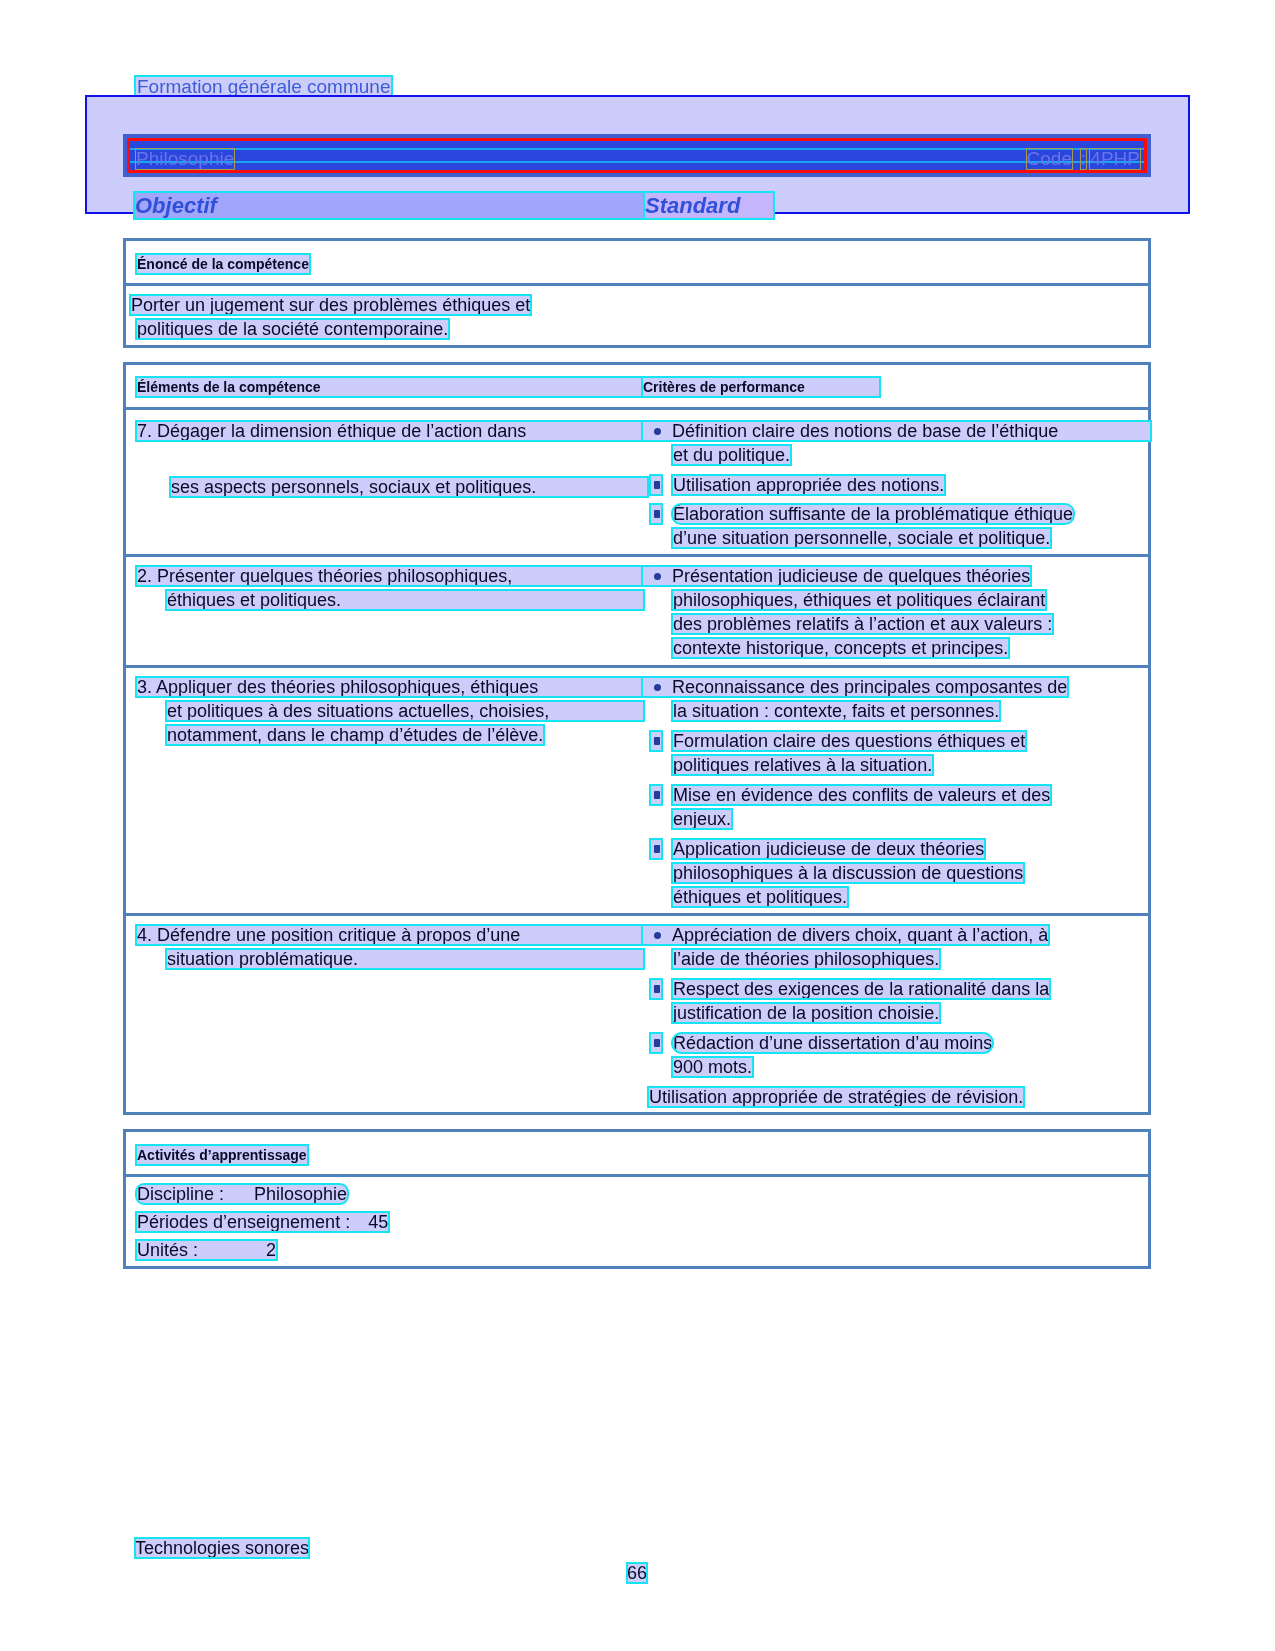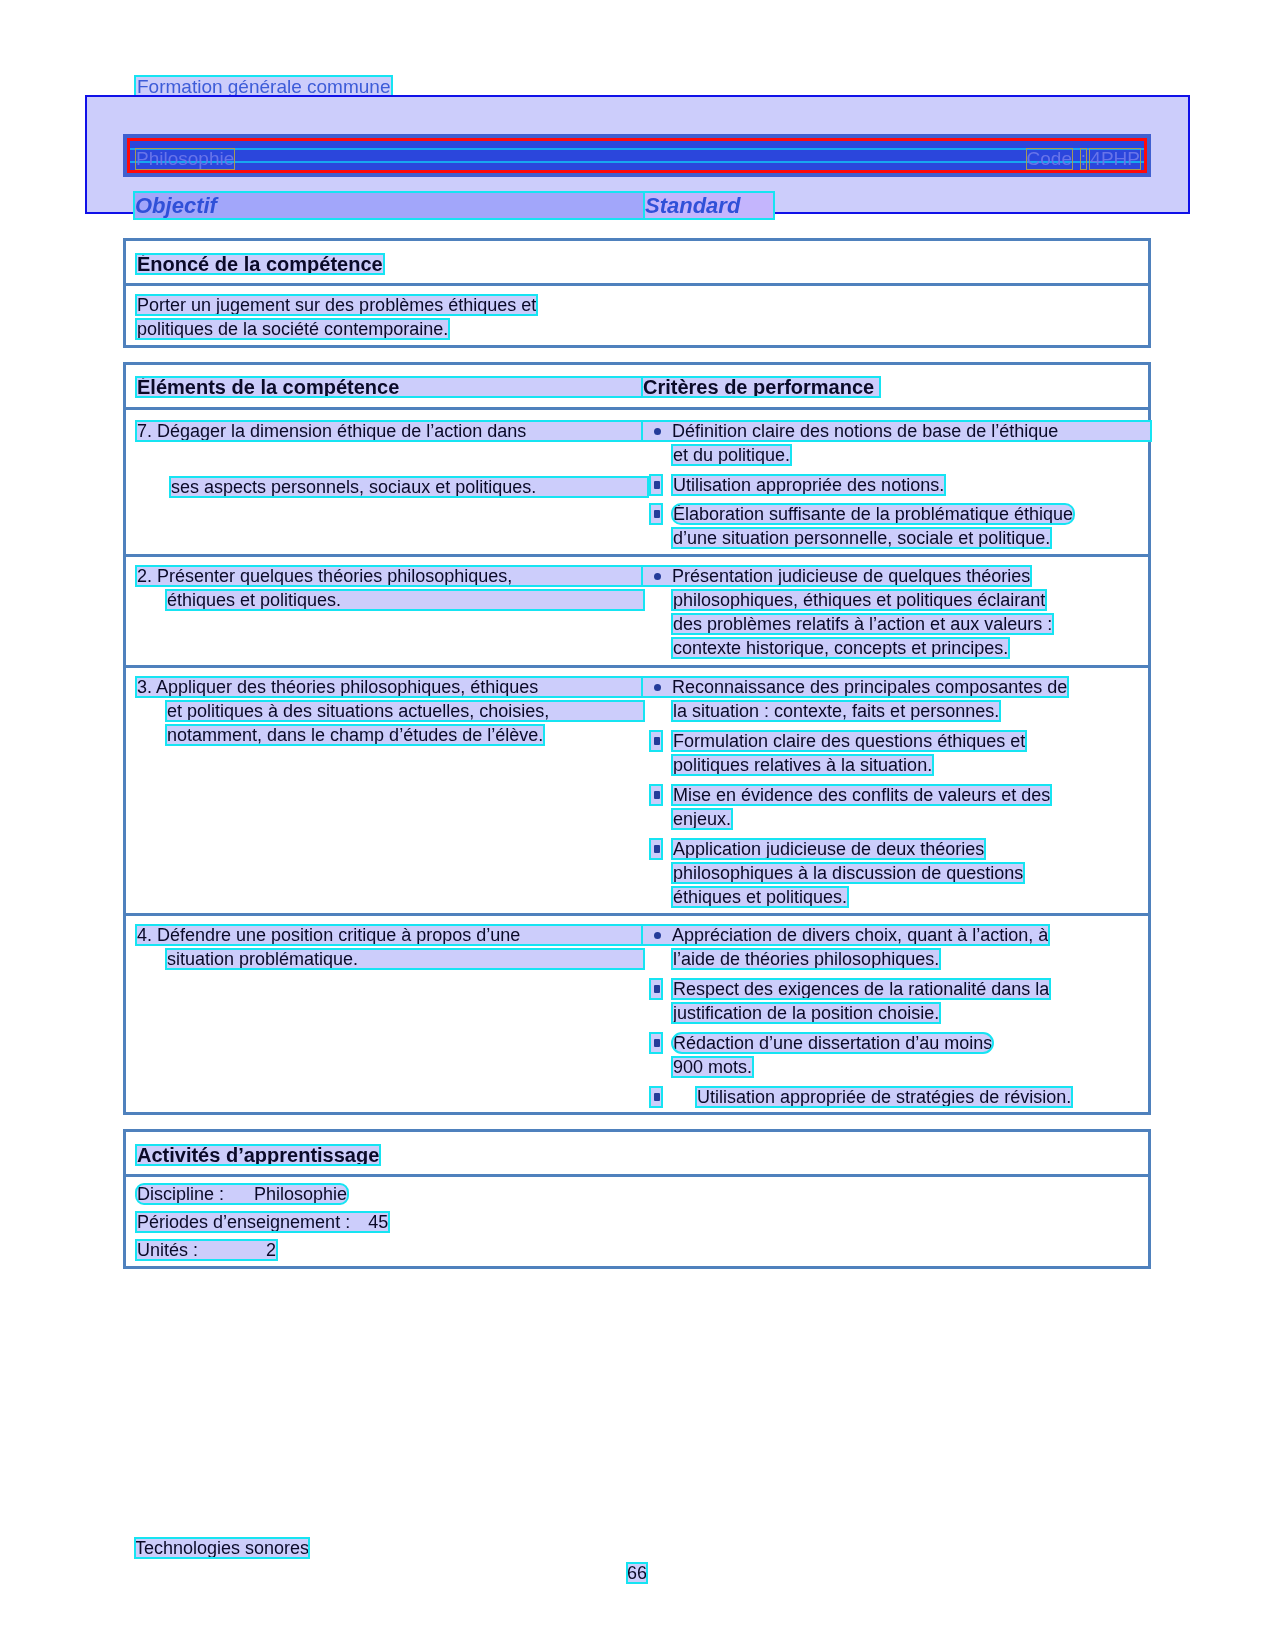--- a/index.html
+++ b/index.html
@@ -16,21 +16,21 @@
   .title-text { position: absolute; top: 8px; font-size: 19px; color: #6874ea; line-height: 20px; outline: 1px solid #a69a55; }
   .subject { left: 6px; }
   .code-label { right: 72px; }
   .code-sep { right: 58px; }
   .code-value { right: 4px; }
   .section-label { position: absolute; top: 193px; font-size: 22px; font-weight: bold; font-style: italic; color: #3050d8; line-height: 25px; }
   .objectif { left: 135px; width: 510px; background: #a2a6fa; outline: 2px solid #16e4f2; }
   .standard { left: 645px; width: 128px; background: #c4b5fd; outline: 2px solid #16e4f2; }
   .box { position: absolute; left: 123px; width: 1028px; border: 3px solid #4f81bd; box-sizing: border-box; background: #fff; }
   .box .hrow { border-bottom: 3px solid #4f81bd; position: relative; }
-  .box-head-text { position: absolute; left: 10px; font-size: 20px; font-weight: bold; line-height: 20px; padding: 0 1px; }
+  .box-head-text { position: absolute; left: 10px; font-size: 14px; font-weight: bold; line-height: 20px; padding: 0 1px; }
   .txt { position: absolute; font-size: 18px; line-height: 20px; white-space: nowrap; padding: 0 1px; }
   .row-sep { position: absolute; left: 0; right: 0; height: 0; border-top: 3px solid #4f81bd; }
   .bullet { position: absolute; width: 7px; height: 7px; background: #243c9a; border-radius: 50%; }
   .bullet.sq { border-radius: 1px; width: 6px; height: 8px; }
   .bullet-hl { position: absolute; width: 12px; height: 20px; background: #cccdfb; outline: 2px solid #16e4f2; outline-offset: -1px; }
   .footer-left { position: absolute; left: 135px; top: 1538px; font-size: 18px; line-height: 20px; }
   .page-num { position: absolute; left: 627px; top: 1563px; font-size: 18px; line-height: 20px; }
 </style>
 </head>
 <body>
@@ -49,21 +49,21 @@
   </div>
 </div>
 
 <div class="section-label objectif">Objectif</div>
 <div class="section-label standard">Standard</div>
 
 <div class="box" style="top:238px; height:110px;">
   <div class="hrow" style="height:42px;">
     <span class="box-head-text hl" style="top:13px;">Énoncé de la compétence</span>
   </div>
-  <span class="txt hl" style="left:10px; top:54px;">Porter un jugement sur des problèmes éthiques et</span>
+  <span class="txt hl" style="left:4px; top:54px;">Porter un jugement sur des problèmes éthiques et</span>
   <span class="txt hl" style="left:10px; top:78px;">politiques de la société contemporaine.</span>
 </div>
 
 <div class="box" style="top:362px; height:753px;">
   <div class="hrow" style="height:42px;">
     <span class="box-head-text hl" style="top:12px; width:506px;">Éléments de la compétence</span>
     <span class="box-head-text hl" style="top:12px; left:516px; width:236px;">Critères de performance</span>
   </div>
 
   <div>
@@ -137,21 +137,21 @@
     <span class="txt hl" style="left:546px; top:614px;">Respect des exigences de la rationalité dans la</span>
     <span class="txt hl" style="left:546px; top:638px;">justification de la position choisie.</span>
 
     <span class="bullet-hl" style="left:524px; top:668px;"></span>
     <span class="bullet sq" style="left:528px; top:674px;"></span>
     <span class="txt hl" style="left:546px; top:668px;border-radius:10px;">Rédaction d’une dissertation d’au moins</span>
     <span class="txt hl" style="left:546px; top:692px;">900 mots.</span>
 
     <span class="bullet-hl" style="left:524px; top:722px;"></span>
     <span class="bullet sq" style="left:528px; top:728px;"></span>
-    <span class="txt hl" style="left:570px; top:722px;">Utilisation appropriée de stratégies de révision.</span>
+    <span class="txt hl" style="left:522px; top:722px;">Utilisation appropriée de stratégies de révision.</span>
   </div>
 </div>
 
 <div class="box" style="top:1129px; height:140px;">
   <div class="hrow" style="height:42px;">
     <span class="box-head-text hl" style="top:13px;">Activités d’apprentissage</span>
   </div>
   <span class="txt hl" style="left:10px; top:52px;border-radius:8px;"><span>Discipline :</span><span style="display:inline-block; width:30px;"></span><span>Philosophie</span></span>
   <span class="txt hl" style="left:10px; top:80px;"><span>Périodes d’enseignement :</span><span style="display:inline-block; width:18px;"></span><span>45</span></span>
   <span class="txt hl" style="left:10px; top:108px;"><span>Unités :</span><span style="display:inline-block; width:68px;"></span><span>2</span></span>

